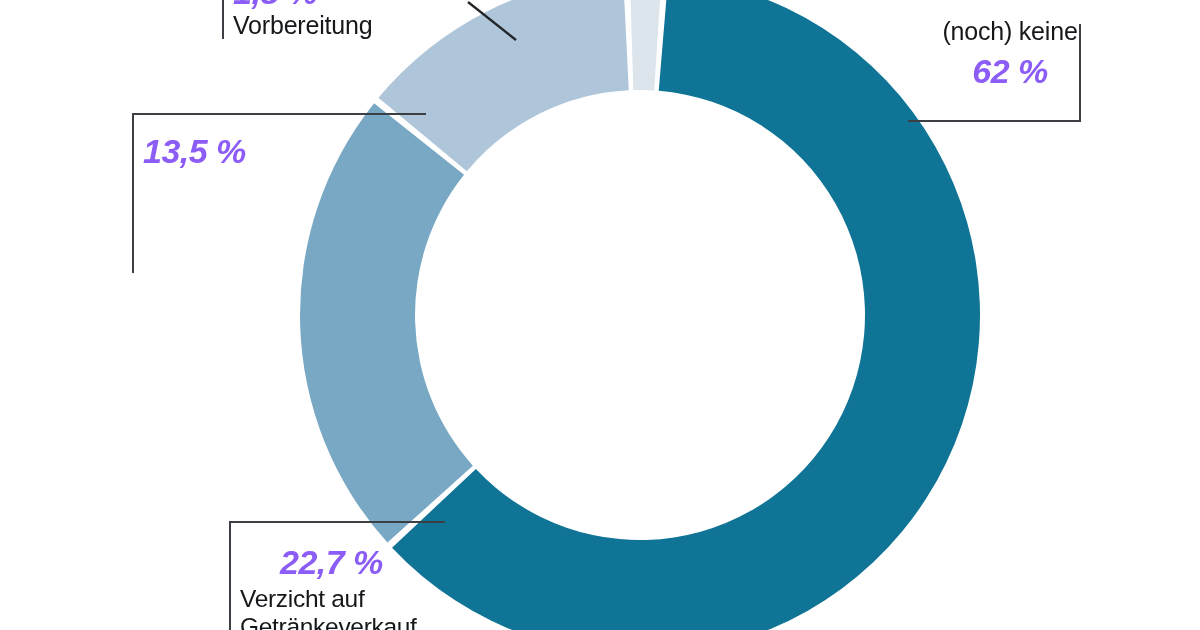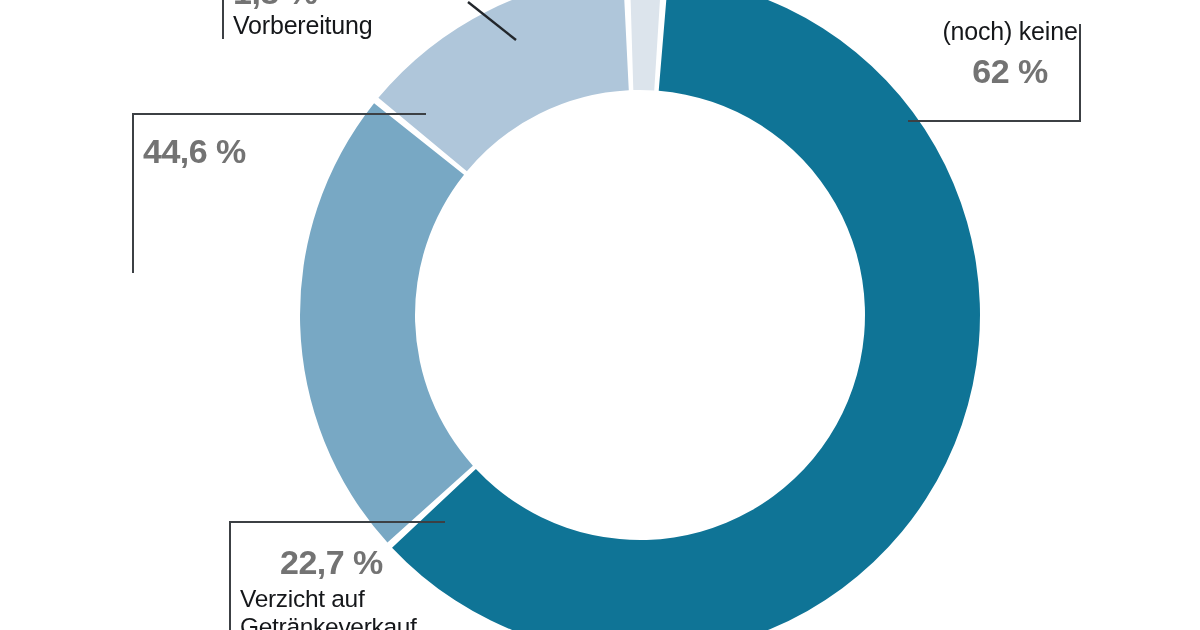--- a/index.html
+++ b/index.html
@@ -22,23 +22,24 @@
     width: 1200px; height: 630px;
   }
 
   
   .label {
     position: absolute;
     color: #1b1b1b;
   }
   .pct {
     font-weight: bold;
-    color: #737373;
+    color: #8b5cf6;
     letter-spacing: -0.5px;
     white-space: nowrap;
+    font-style: italic;
   }
   .desc {
     color: #15171a;
     line-height: 1.14;
     white-space: pre-line;
   }
 
   
   #label-keine {
     left: 940px; top: 18px;
@@ -182,21 +183,21 @@
     <div class="desc">(noch) keine</div>
     <div class="pct">62 %</div>
   </div>
 
   <div class="label" id="label-pfand">
     <span class="pct">1,8 %</span>
     <div class="desc">Vorbereitung</div>
   </div>
 
   <div class="label" id="label-vorb">
-    <span class="pct">44,6 %</span>
+    <span class="pct">13,5 %</span>
   </div>
 
   <div class="label" id="label-verz">
     <span class="pct">22,7 %</span>
     <div class="desc">Verzicht auf
 Getränkeverkauf</div>
   </div>
 
 </div>
 

